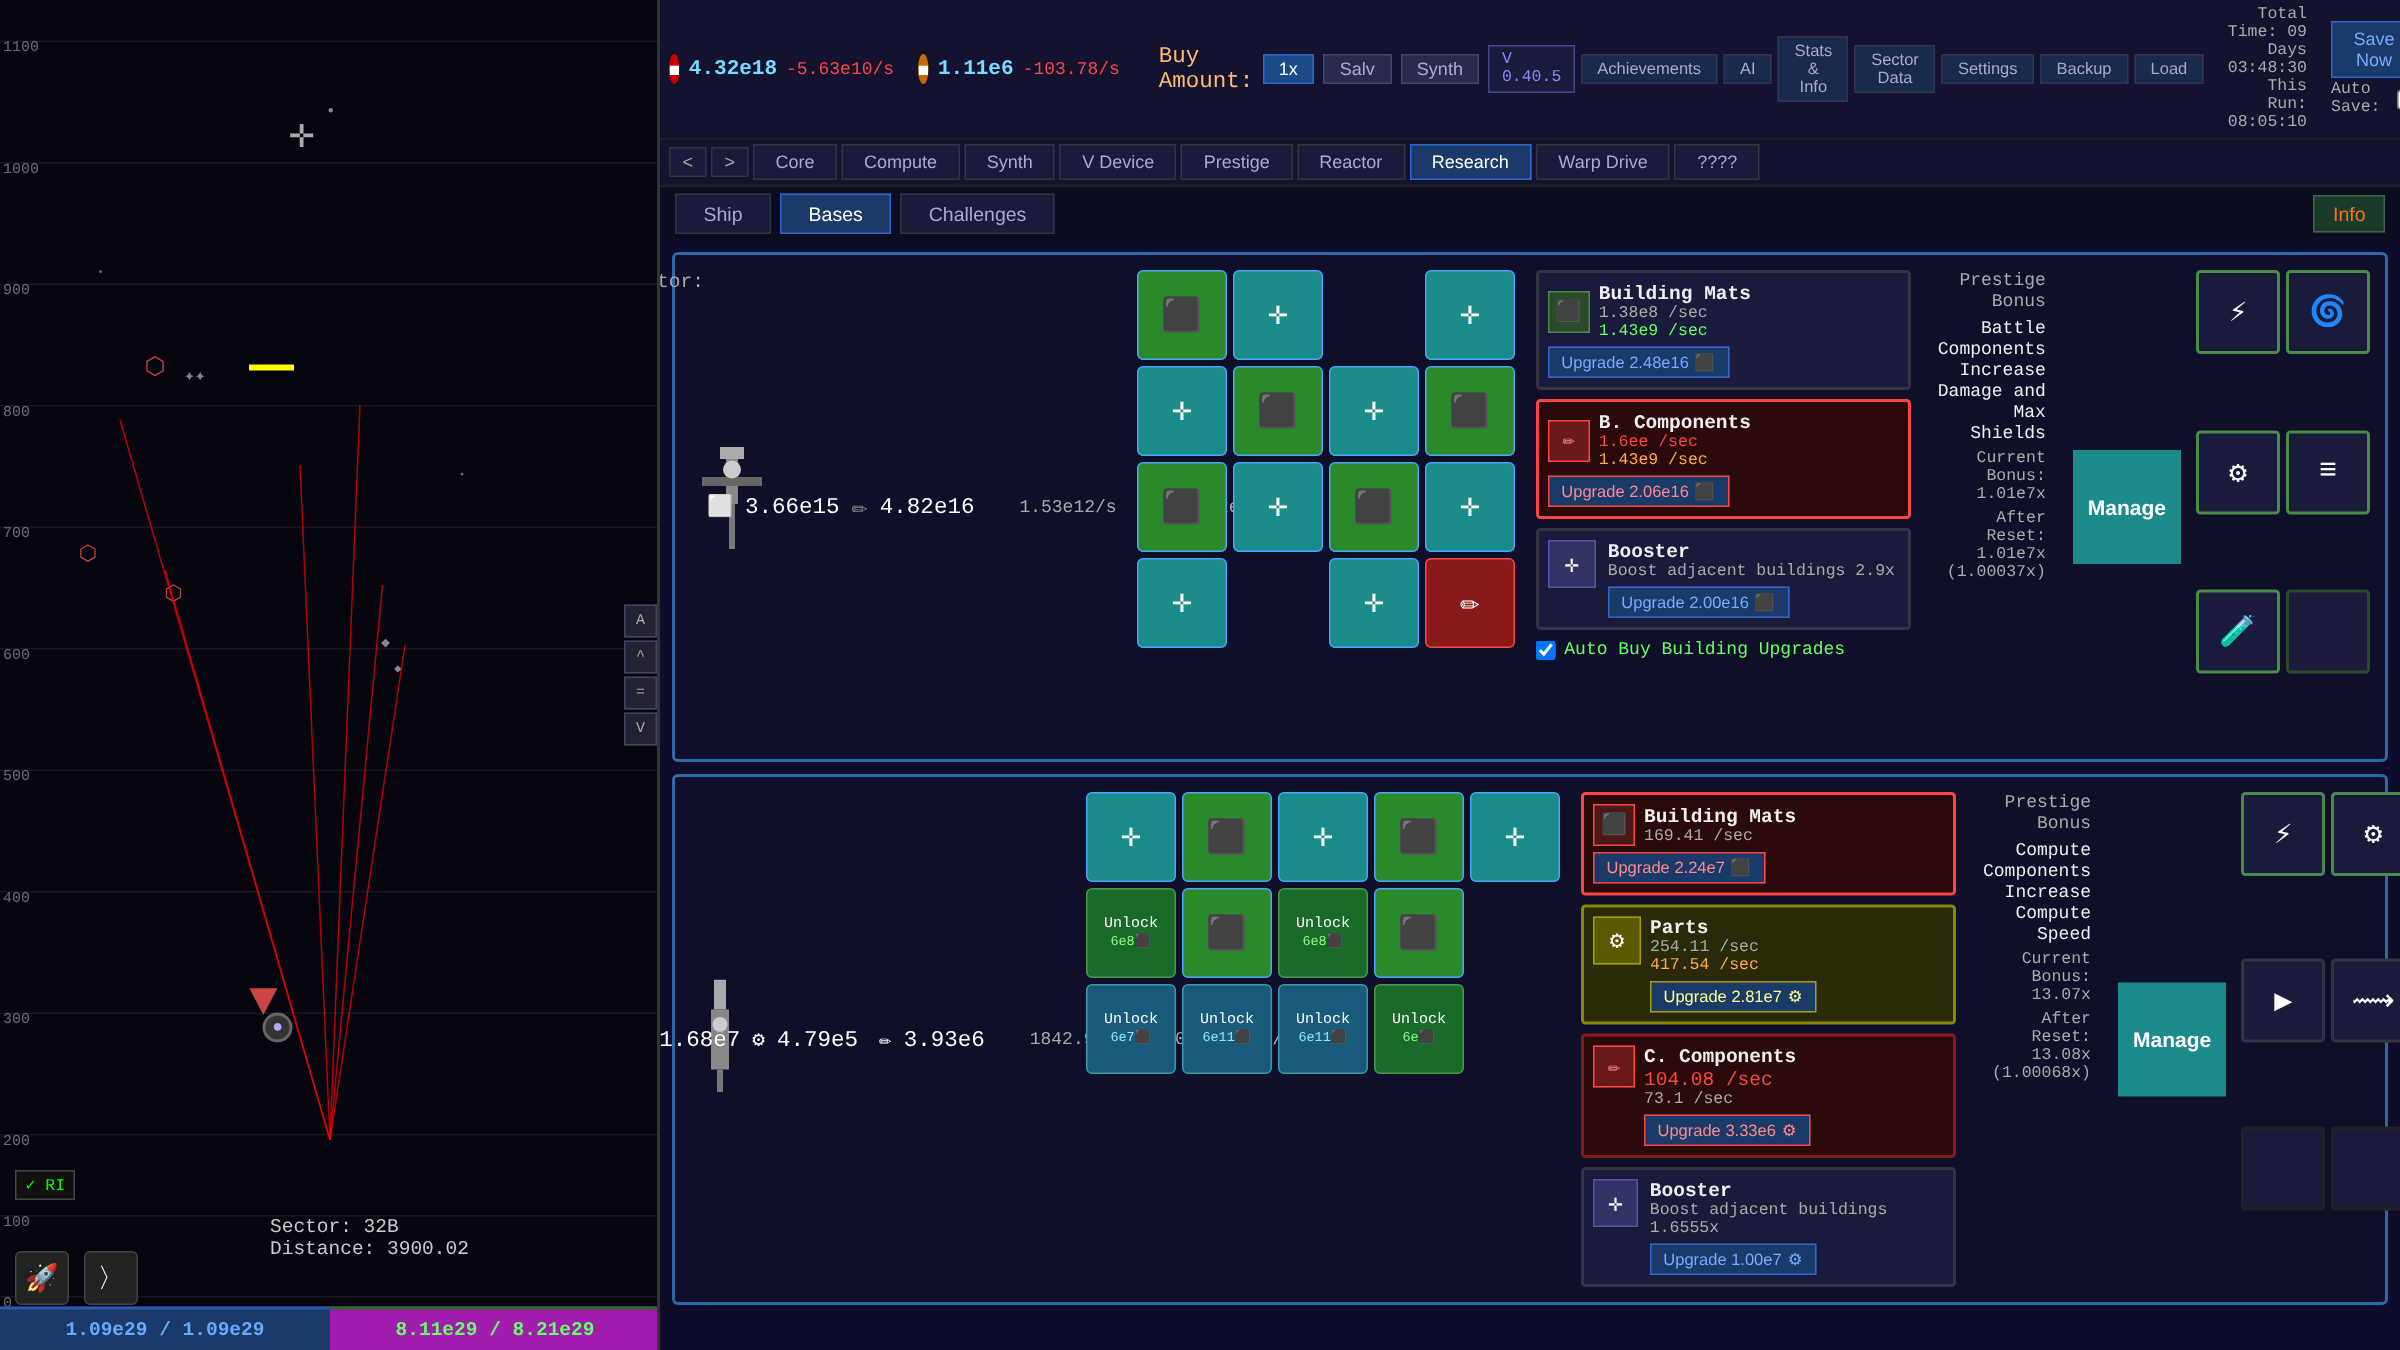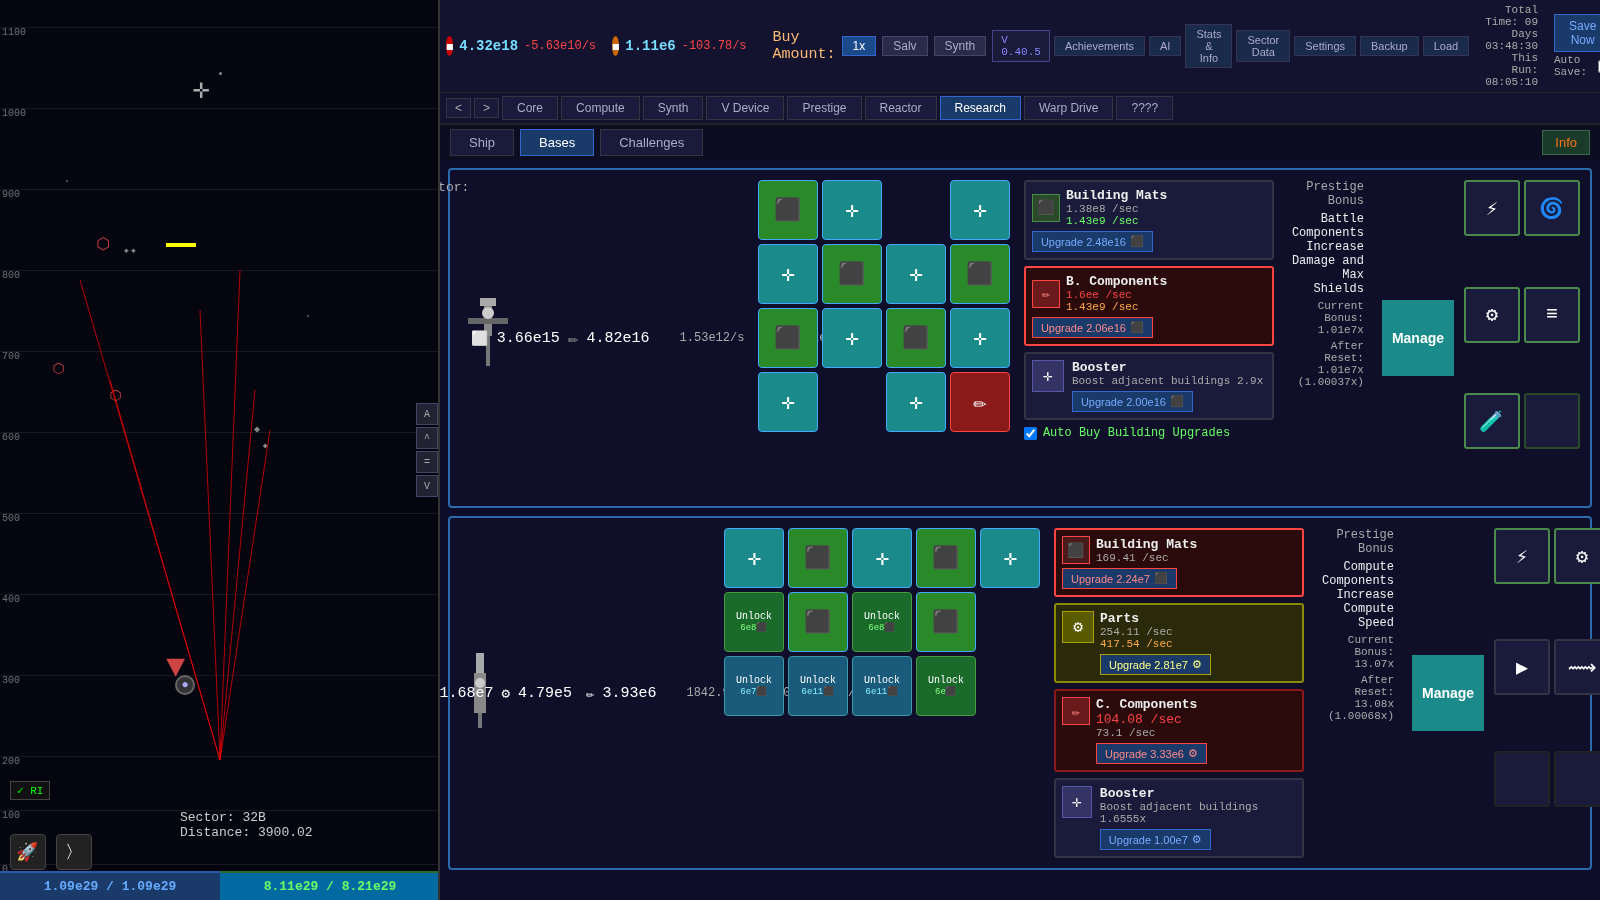--- a/index.html
+++ b/index.html
@@ -106,21 +106,21 @@
       background: #1a3a6a;
       color: #6af;
       text-align: center;
       padding: 6px 0;
       font-size: 13px;
       font-weight: bold;
       border-top: 2px solid #2a5aaa;
     }
     .res-right {
       flex: 1;
-      background: #0369a1;
+      background: #a21caf;
       color: #6f6;
       text-align: center;
       padding: 6px 0;
       font-size: 13px;
       font-weight: bold;
       border-top: 2px solid #2a6a2a;
     }
 
     
     .ship-icons {

